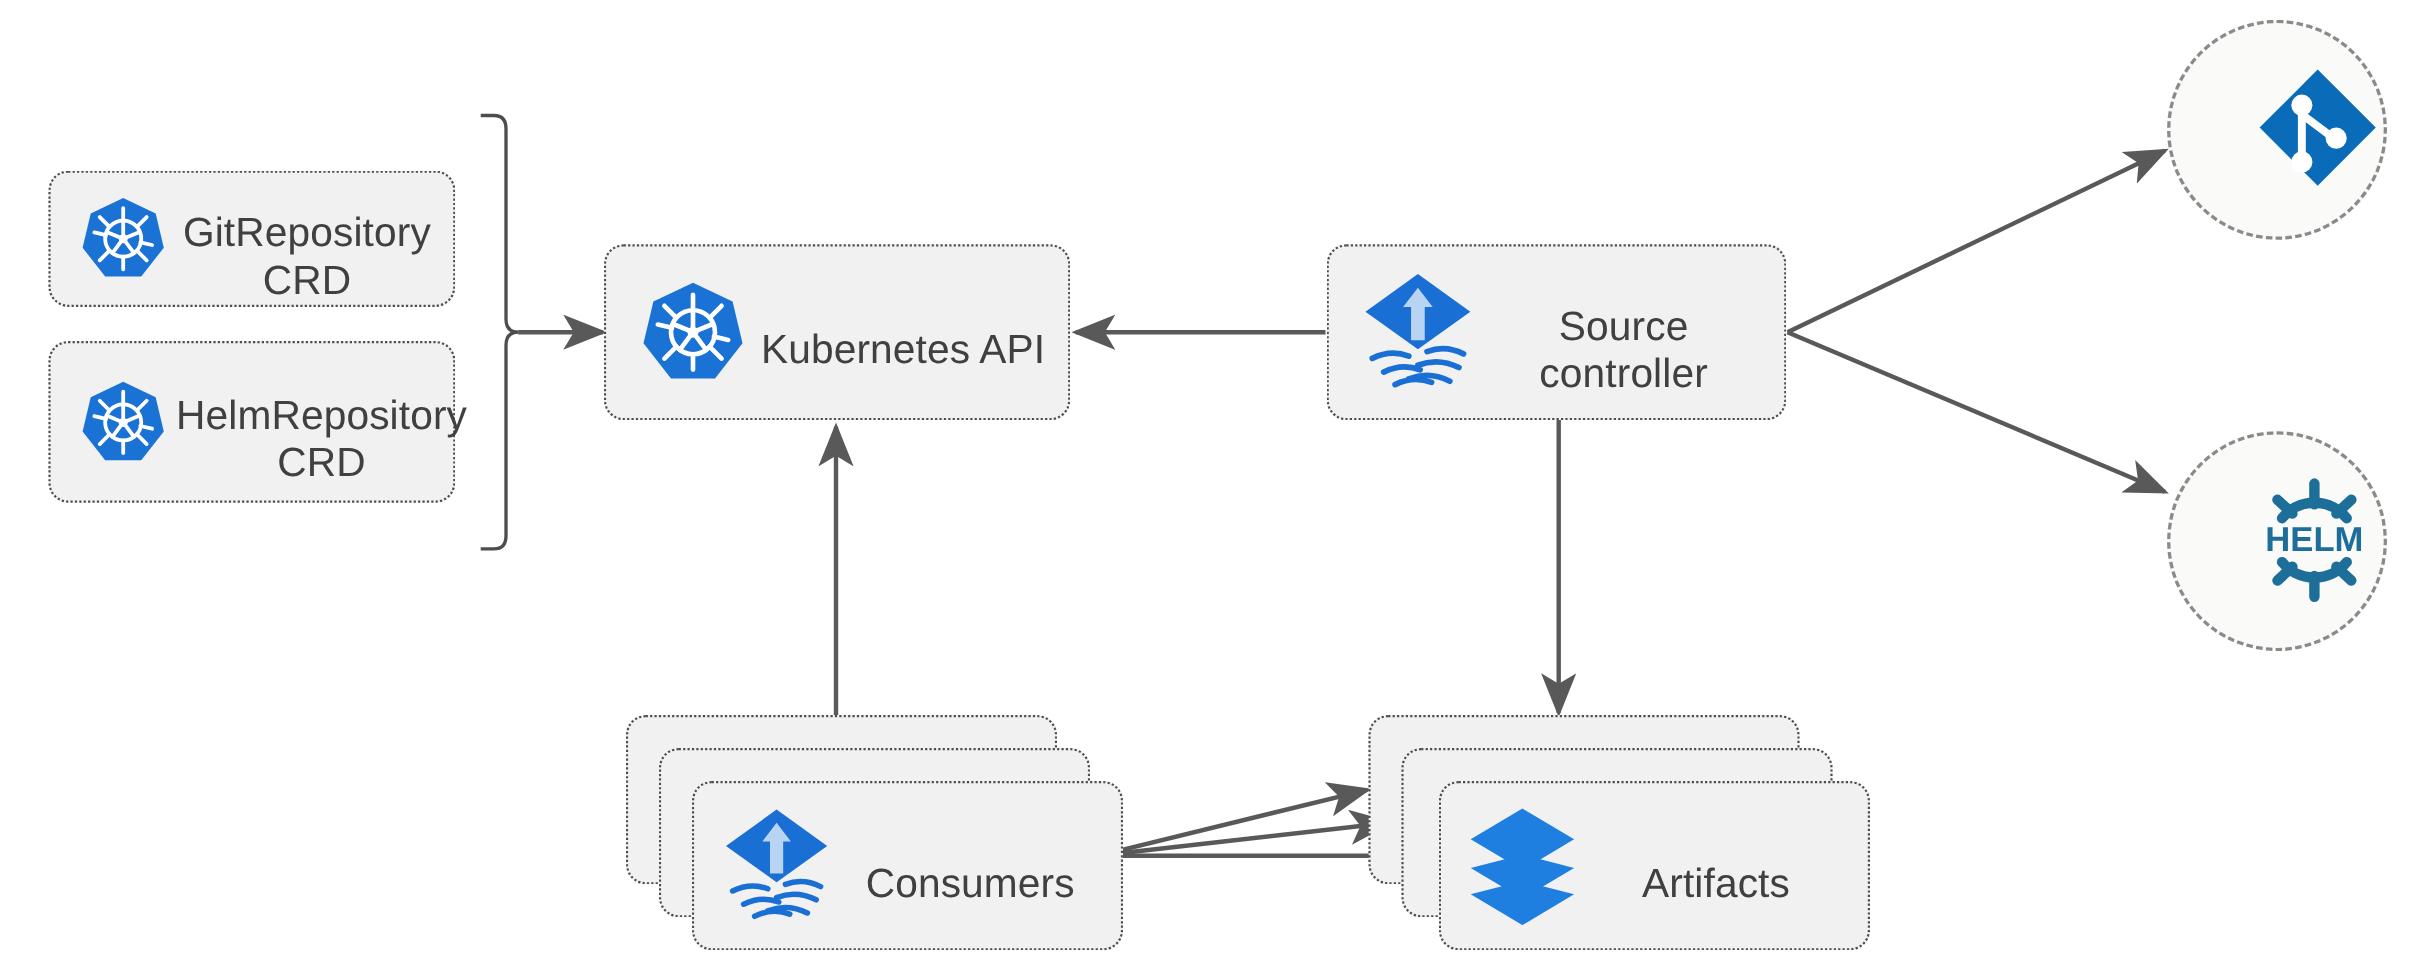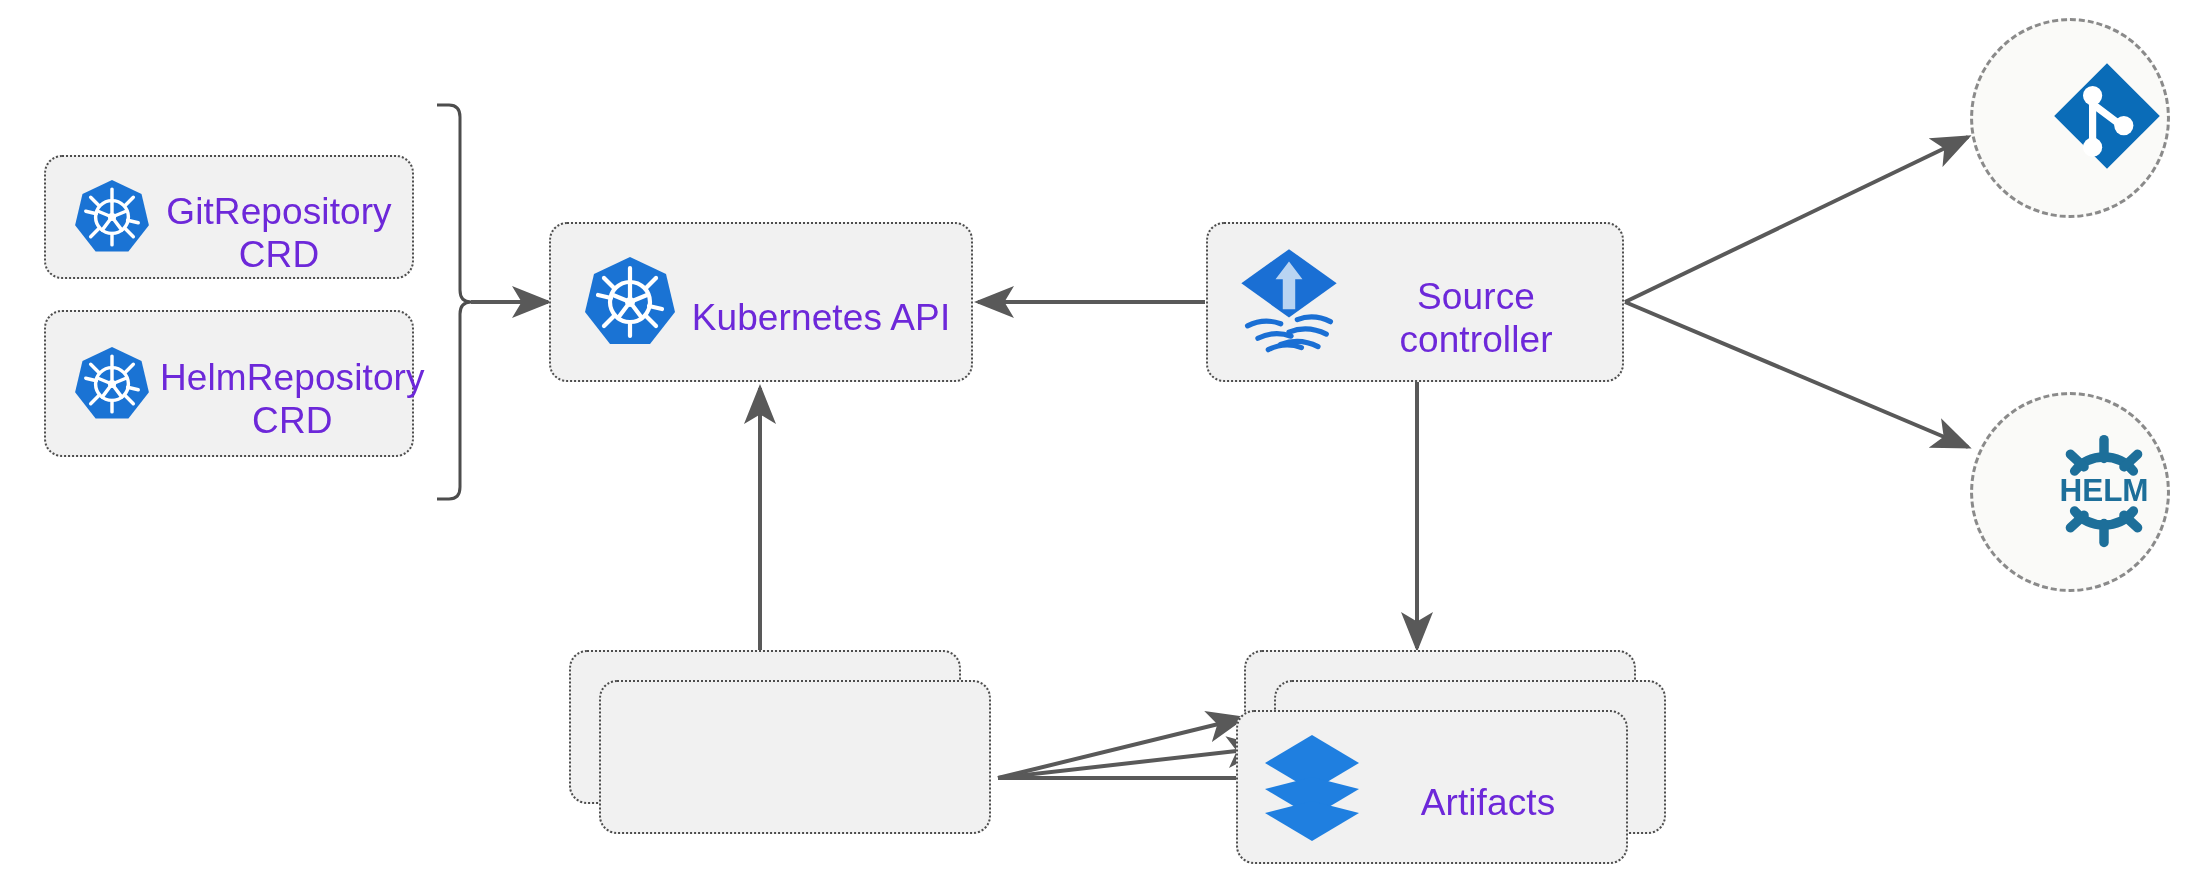--- a/index.html
+++ b/index.html
@@ -35,21 +35,21 @@
   }
   .node .icon {
     flex: 0 0 auto;
     display: flex;
     align-items: center;
     justify-content: center;
   }
   .node .label {
     flex: 1 1 auto;
     text-align: center;
-    color: #6d28d9;
+    color: #404040;
     font-size: 37px;
     line-height: 1.16;
     letter-spacing: 0.1px;
     white-space: pre-line;
     padding-right: 14px;
     margin-top: 33px;
   }
   .circle-node {
     position: absolute;
     box-sizing: border-box;
@@ -215,24 +215,41 @@
           <path d="M42,96 Q60,89 78,98"></path>
         </g>
       </svg>
     </div>
     <div class="label">Source
 controller</div>
   </div>
 
   <div class="node stack-back" style="left:569px; top:650px; width:392px; height:154px;"></div>
   <div class="node stack-mid" style="left:599px; top:680px; width:392px; height:154px;"></div>
+  <div class="node" style="left:629px; top:710px; width:392px; height:154px;">
+    <div class="icon" style="width:106px; height:116px; margin-left:22px;">
+      <svg viewBox="0 0 100 110" width="100" height="110">
+        <polygon points="50,4 96,37 50,70 4,37" fill="#1a6fd4"></polygon>
+        <polygon points="50,16 63,33 56,33 56,62 44,62 44,33 37,33" fill="#b9d4f2"></polygon>
+        <g stroke="#1a6fd4" stroke-width="5" stroke-linecap="round" fill="none">
+          <path d="M10,78 Q26,70 42,76"></path>
+          <path d="M20,90 Q36,82 52,88"></path>
+          <path d="M30,101 Q46,93 62,99"></path>
+          <path d="M58,72 Q74,66 90,74"></path>
+          <path d="M50,84 Q68,77 86,86"></path>
+          <path d="M42,96 Q60,89 78,98"></path>
+        </g>
+      </svg>
+    </div>
+    <div class="label">Consumers</div>
+  </div>
 
   <div class="node stack-back" style="left:1244px; top:650px; width:392px; height:154px;"></div>
   <div class="node stack-mid" style="left:1274px; top:680px; width:392px; height:154px;"></div>
-  <div class="node" style="left:1236px; top:710px; width:392px; height:154px;">
+  <div class="node" style="left:1308px; top:710px; width:392px; height:154px;">
     <div class="icon" style="width:104px; height:112px; margin-left:22px;">
       <svg viewBox="0 0 100 108" width="100" height="108">
         <polygon points="50,2 97,30 50,58 3,30" fill="#1f7fe0"></polygon>
         <polygon points="50,44 97,56 50,84 3,56" fill="#1f7fe0"></polygon>
         <polygon points="50,68 97,80 50,108 3,80" fill="#1f7fe0"></polygon>
       </svg>
     </div>
     <div class="label">Artifacts</div>
   </div>
 

